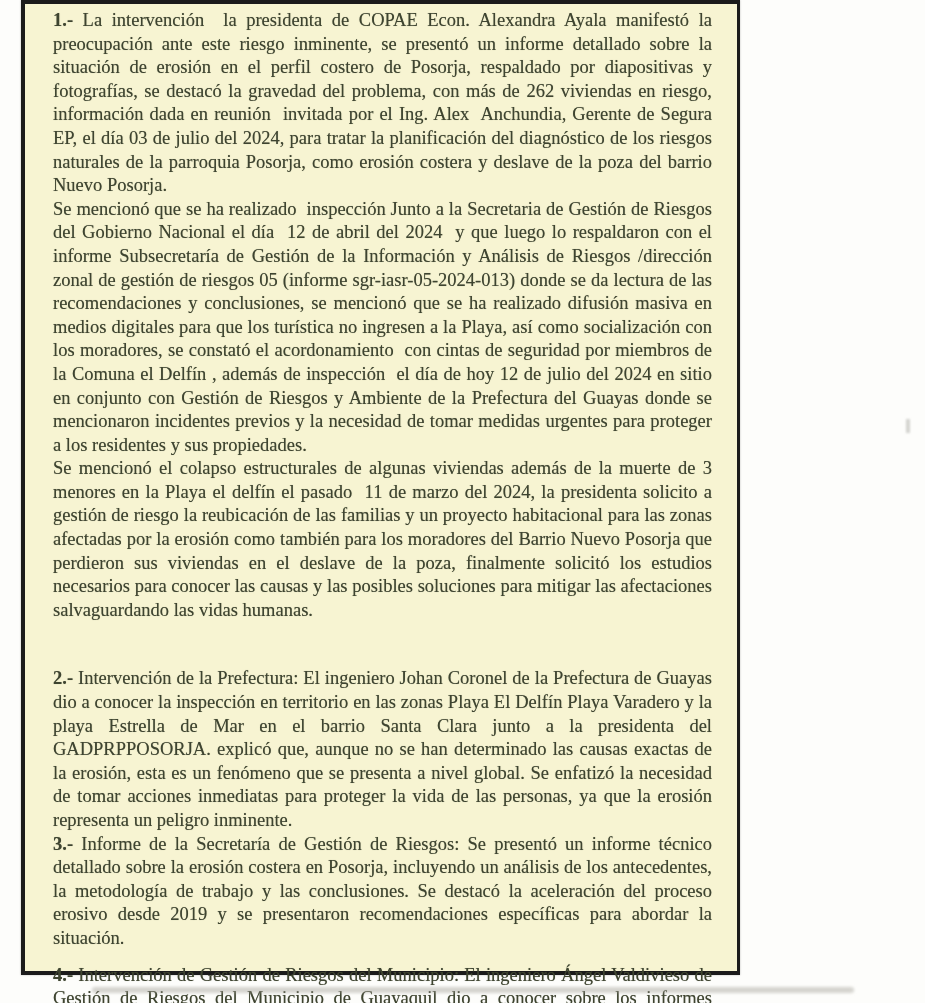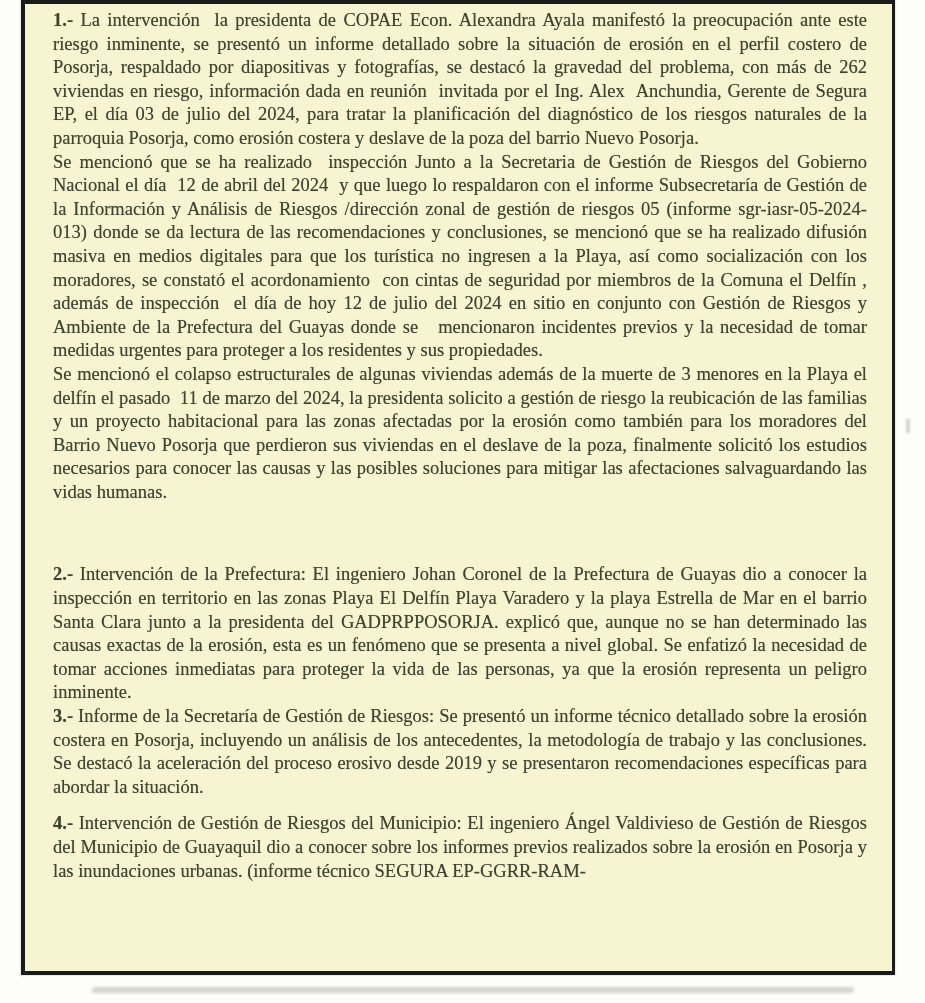--- a/index.html
+++ b/index.html
@@ -15,41 +15,41 @@
     background:var(--outside);
     font-family:"Liberation Serif","DejaVu Serif",serif;
     position:relative;
   }
   .page{
     position:absolute;inset:0;
   }
   .doc-box{
     position:absolute;
     left:21px;top:0;
-    width:874px;height:975px;
+    width:719px;height:975px;
     background:var(--paper);
     border:4px solid var(--frame);
     border-right-width:3px;
     box-shadow:0 0 2px rgba(0,0,0,0.25);
   }
   .text-col{
     position:absolute;
     left:28px;right:25px;top:5px;bottom:0;
     color:var(--ink);
     font-size:18.5px;
     line-height:23.6px;
     text-align:justify;
     text-shadow:0 0 0.7px rgba(62,68,48,0.55);
   }
   .sec{
     white-space:pre-wrap;
     margin:0;
   }
   .sec strong{font-weight:bold;}
-  .gap-a{margin-top:59px;}
+  .gap-a{margin-top:45px;}
   .gap-b{}
   .gap-c{margin-top:13px;}
   .shadow-band{
     position:absolute;
     left:92px;top:987px;
     width:762px;height:6px;
     background:rgba(165,162,152,0.45);
     border-radius:3px;
     filter:blur(1.4px);
   }

